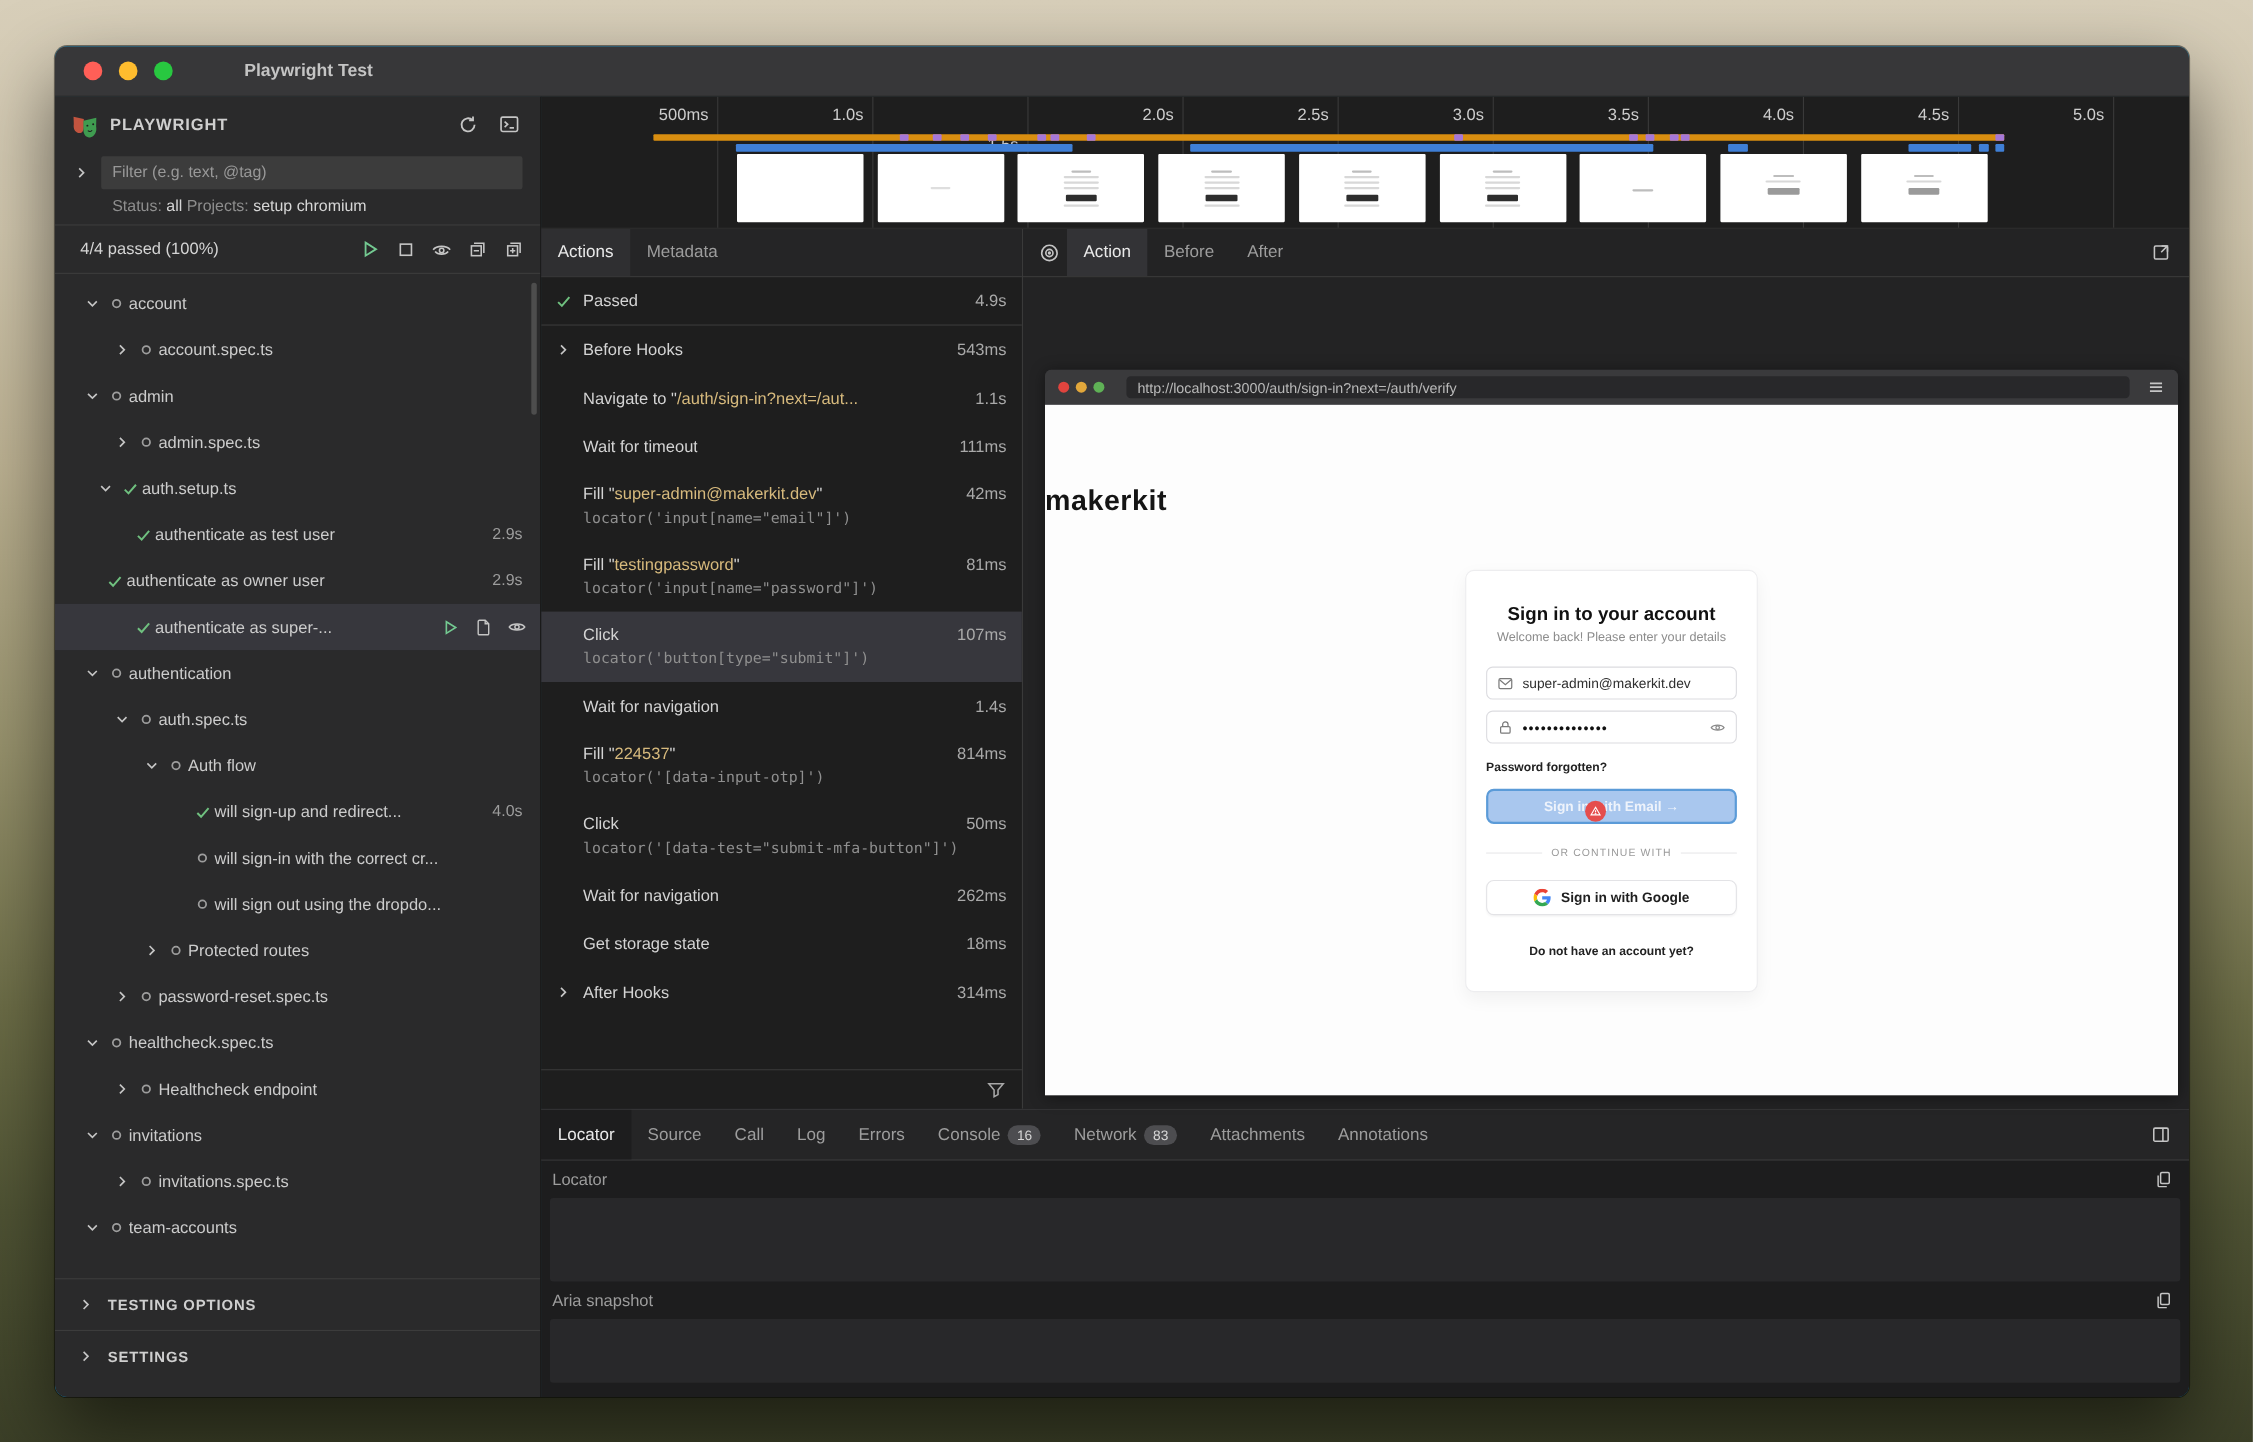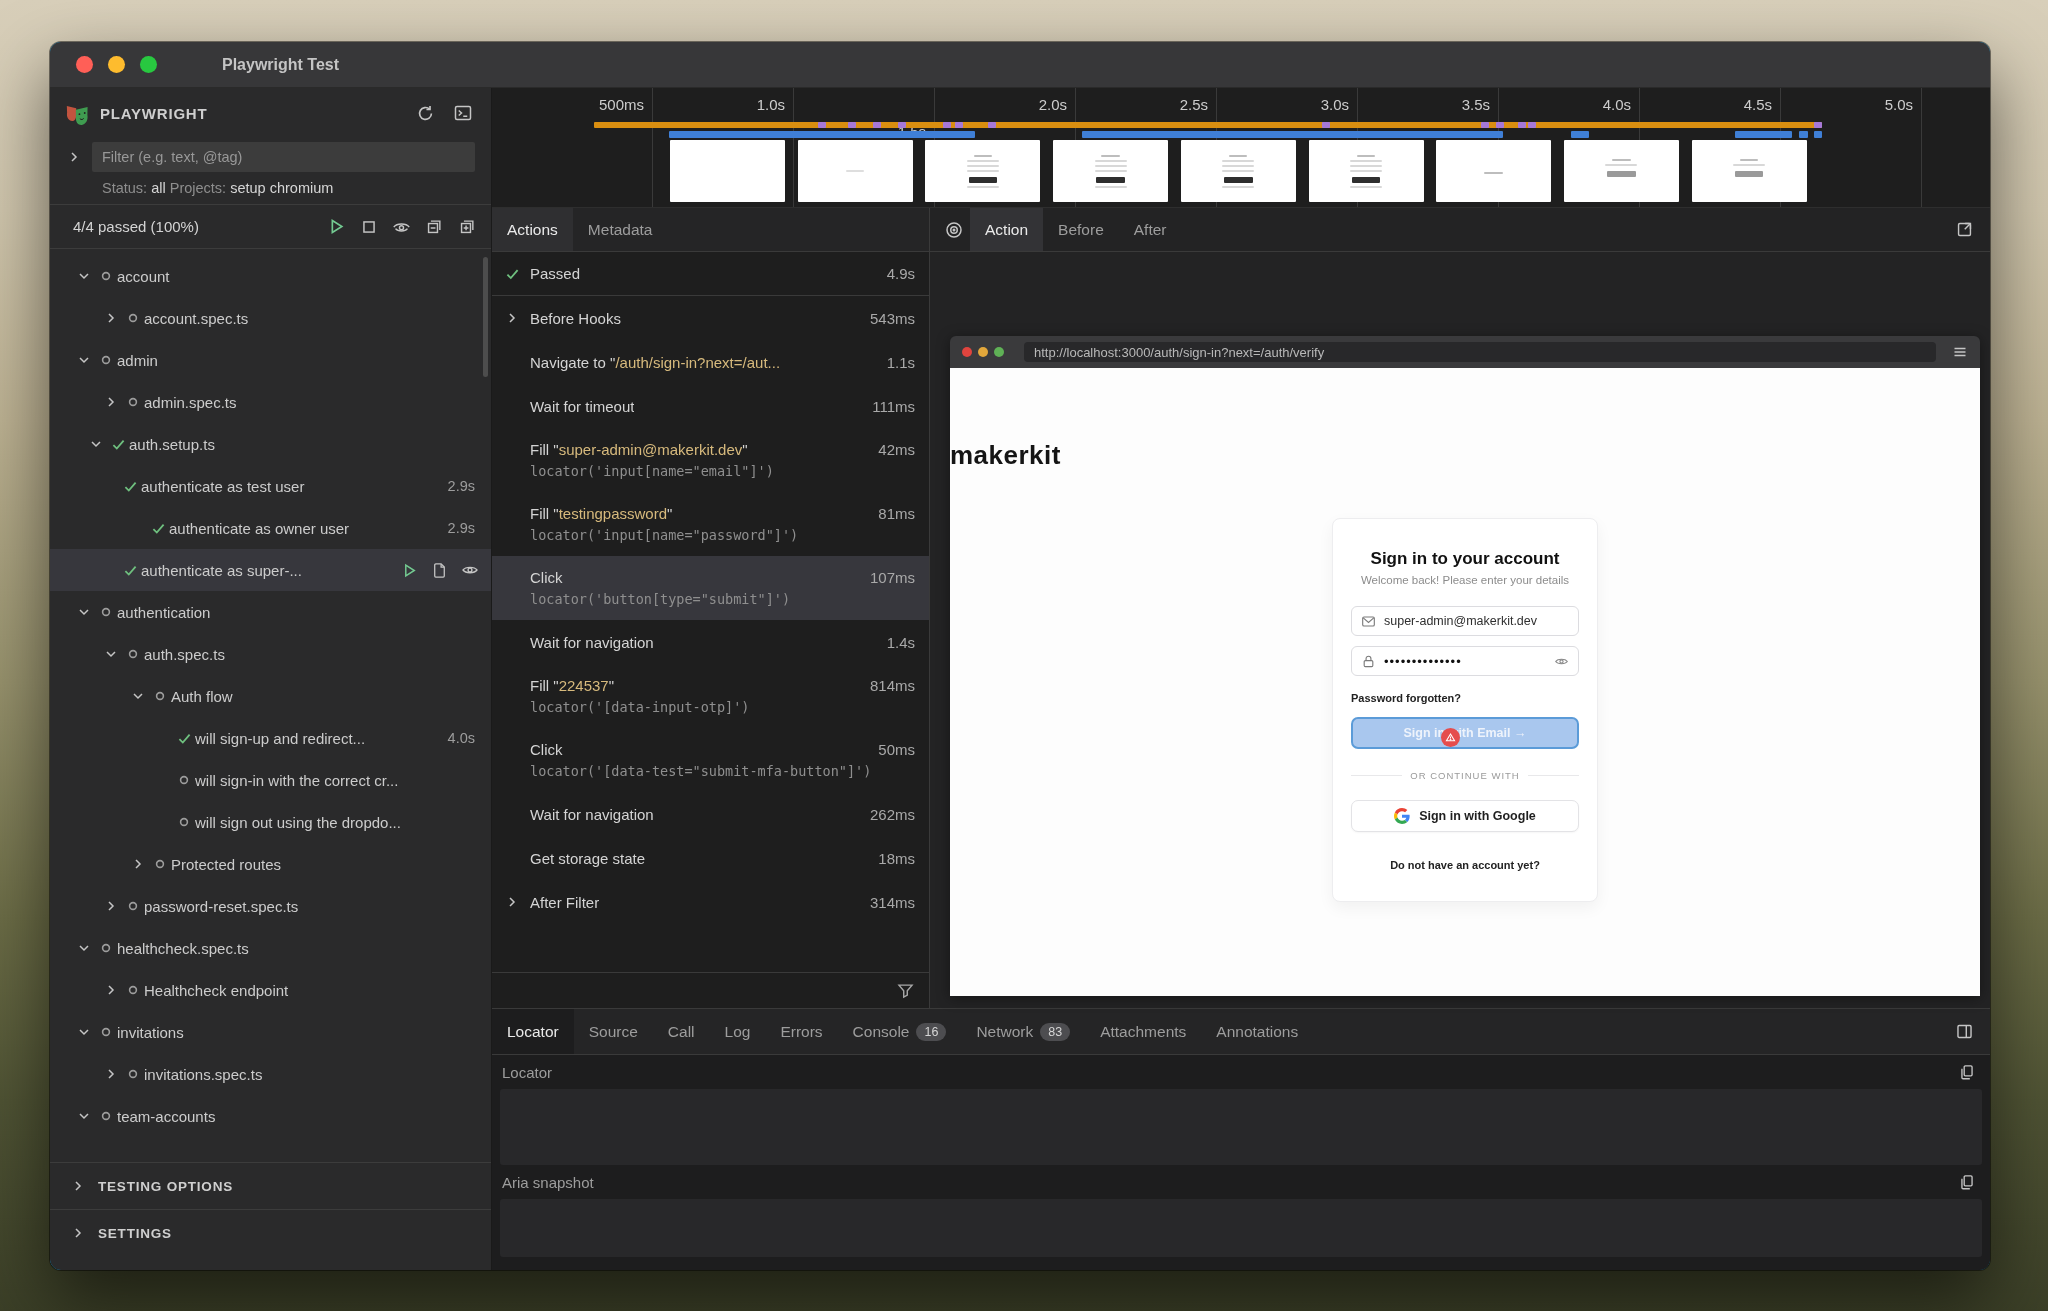--- a/index.html
+++ b/index.html
@@ -307,21 +307,21 @@
           <div class="trow" style="padding-left: 69px;">
             <span class="icon titem">
               <svg width="17" height="17" viewBox="0 0 16 16" stroke="#6fc07f" stroke-width="1.7" fill="none">
                 <polyline points="3.2,8.6 6.4,11.8 12.8,4.4"></polyline>
               </svg>
             </span>
             <span class="lbl">authenticate as test user</span>
             <span class="sp"></span>
             <span class="dur">2.9s</span>
           </div>
-          <div class="trow" style="padding-left: 69px; margin-left: 28px;">
+          <div class="trow" style="padding-left: 43px;">
             <span class="icon titem">
               <svg width="17" height="17" viewBox="0 0 16 16" stroke="#6fc07f" stroke-width="1.7" fill="none">
                 <polyline points="3.2,8.6 6.4,11.8 12.8,4.4"></polyline>
               </svg>
             </span>
             <span class="lbl">authenticate as owner user</span>
             <span class="sp"></span>
             <span class="dur">2.9s</span>
           </div>
           <div class="trow sel" style="padding-left: 69px;">
@@ -762,21 +762,21 @@
                   <span class="dur">18ms</span>
                 </div>
               </div>
               <div class="arow">
                 <span class="icon lead">
                   <svg width="16" height="16" viewBox="0 0 16 16" stroke="#c5c5c5" stroke-width="1.5" fill="none">
                     <polyline points="6,4 10,8 6,12"></polyline>
                   </svg>
                 </span>
                 <div class="l1">
-                  <span class="lab">After Filter</span>
+                  <span class="lab">After Hooks</span>
                   <span class="sp"></span>
                   <span class="dur">314ms</span>
                 </div>
               </div>
             </div>
           <div id="afoot">
             <span class="icon">
               <svg width="19" height="19" viewBox="0 0 16 16" stroke="#a8a8a8" stroke-width="1.2" fill="none">
                   <path d="M2.5 3.5 h11 L9.5 8.3 v3.6 l-3 1.6 V8.3 z"></path>
                 </svg>

